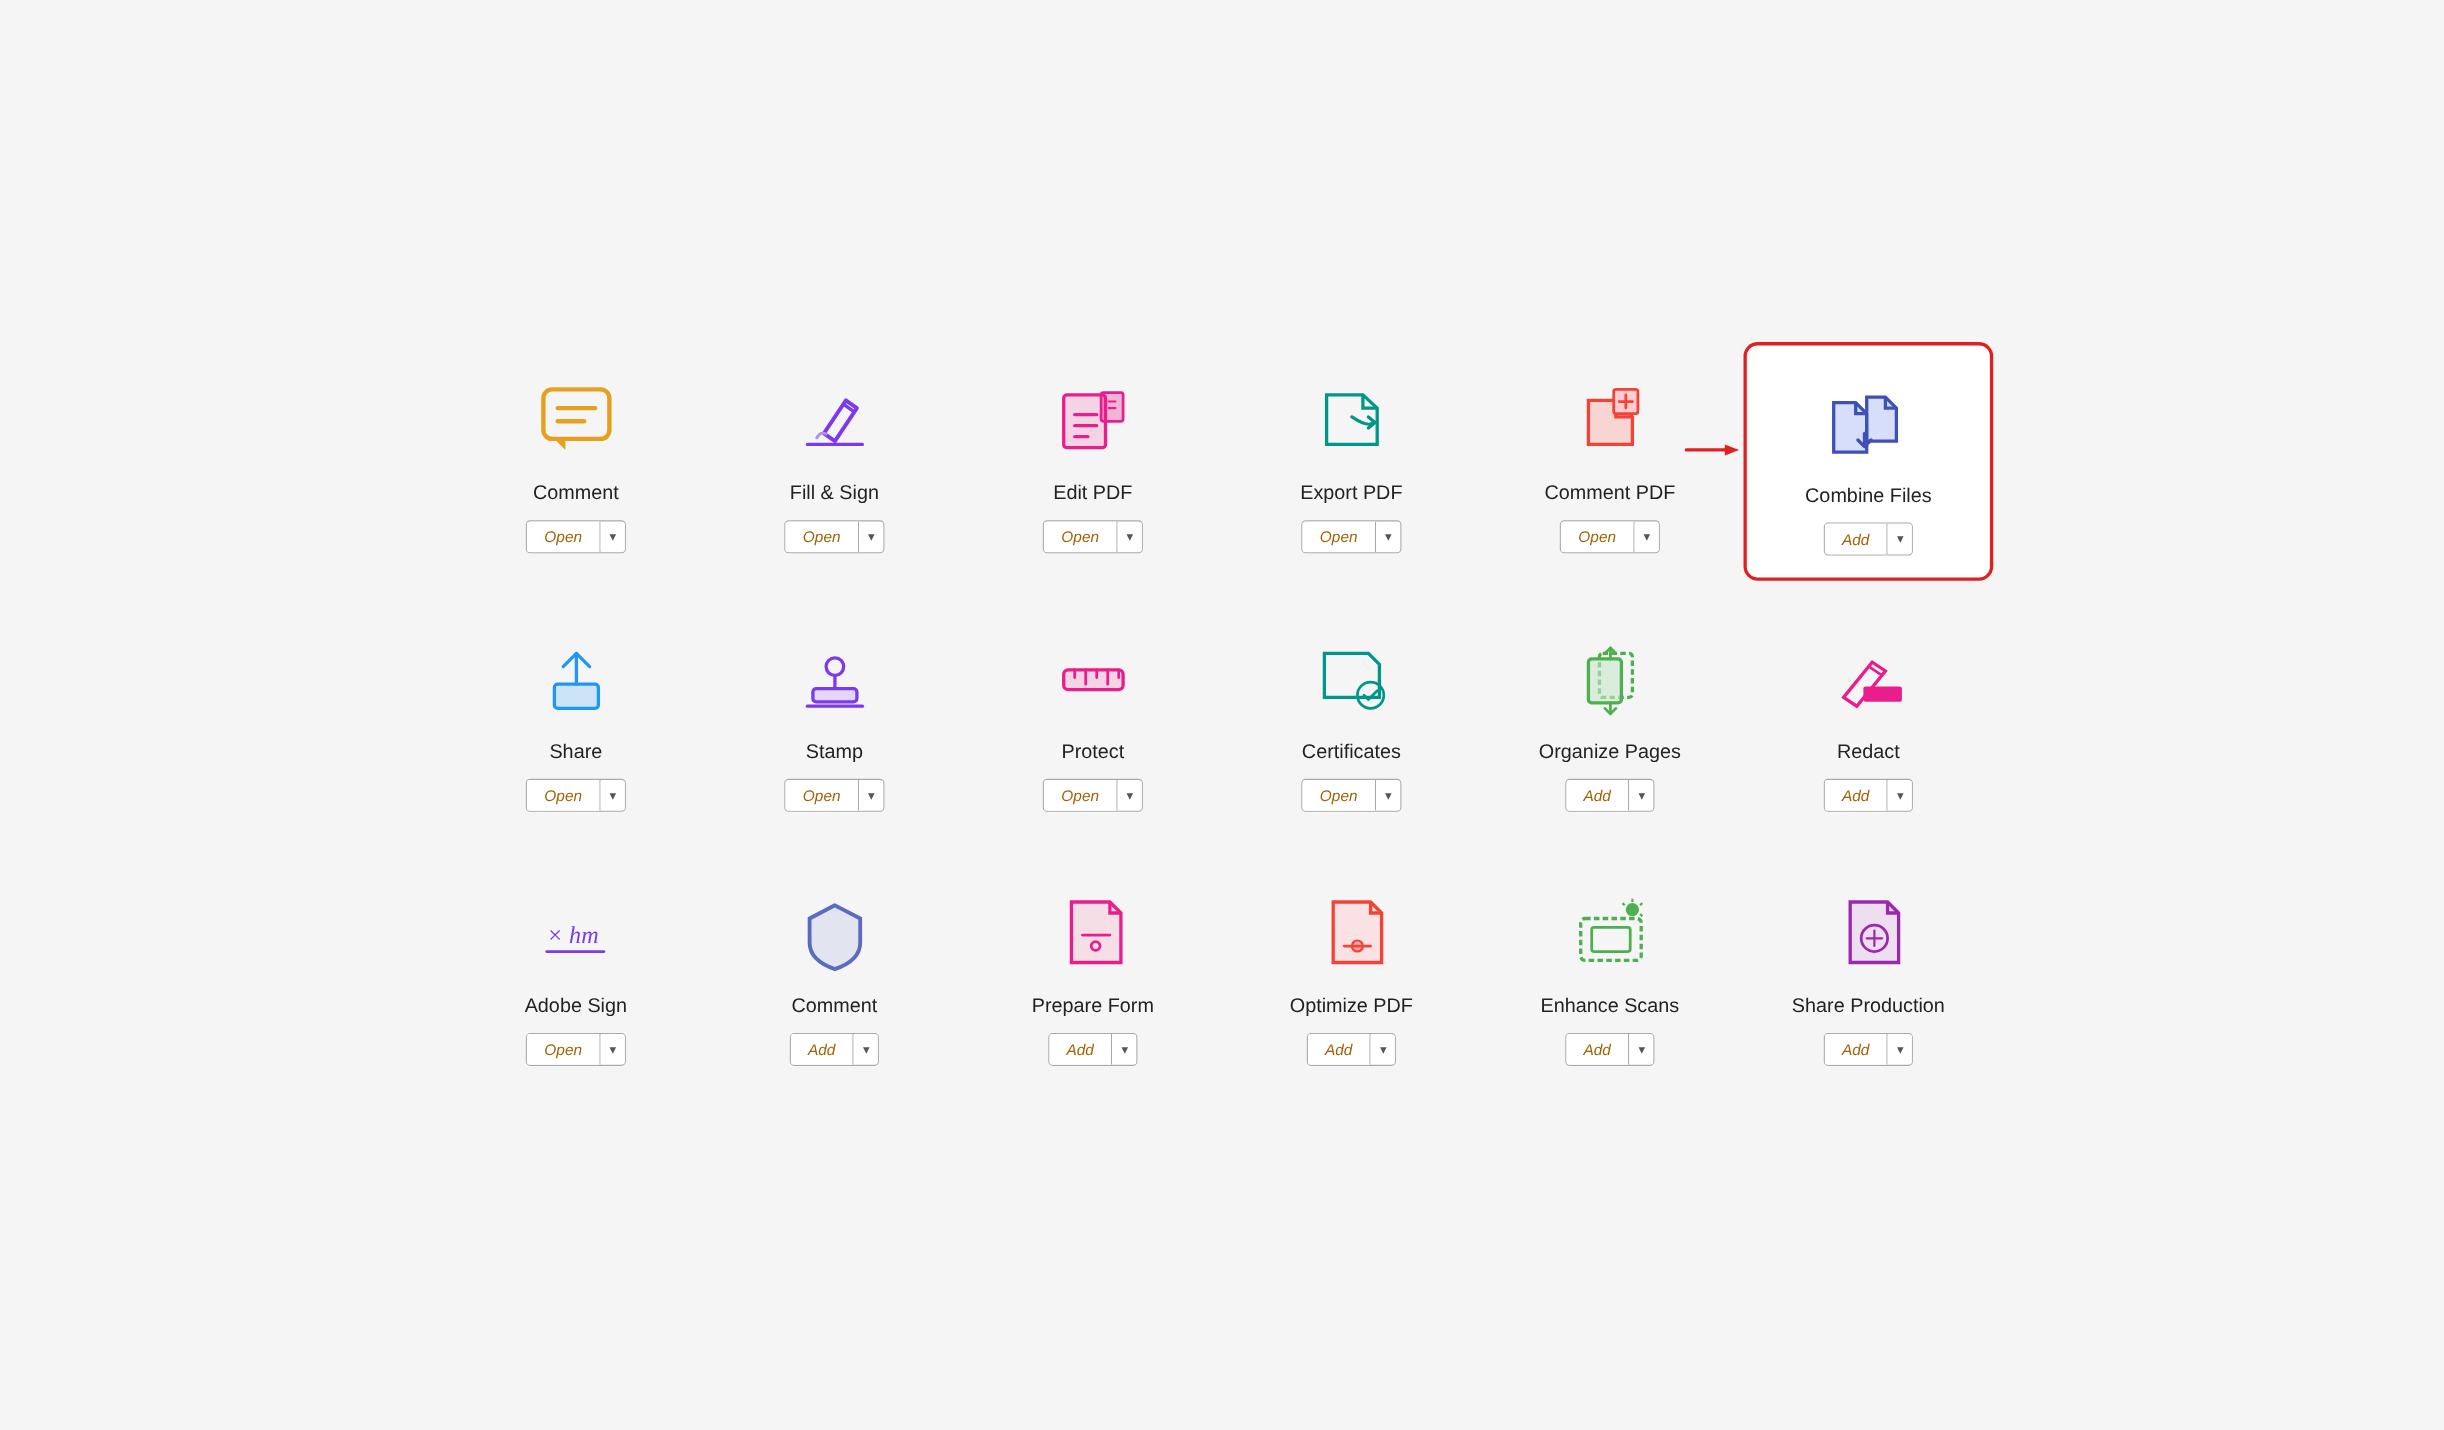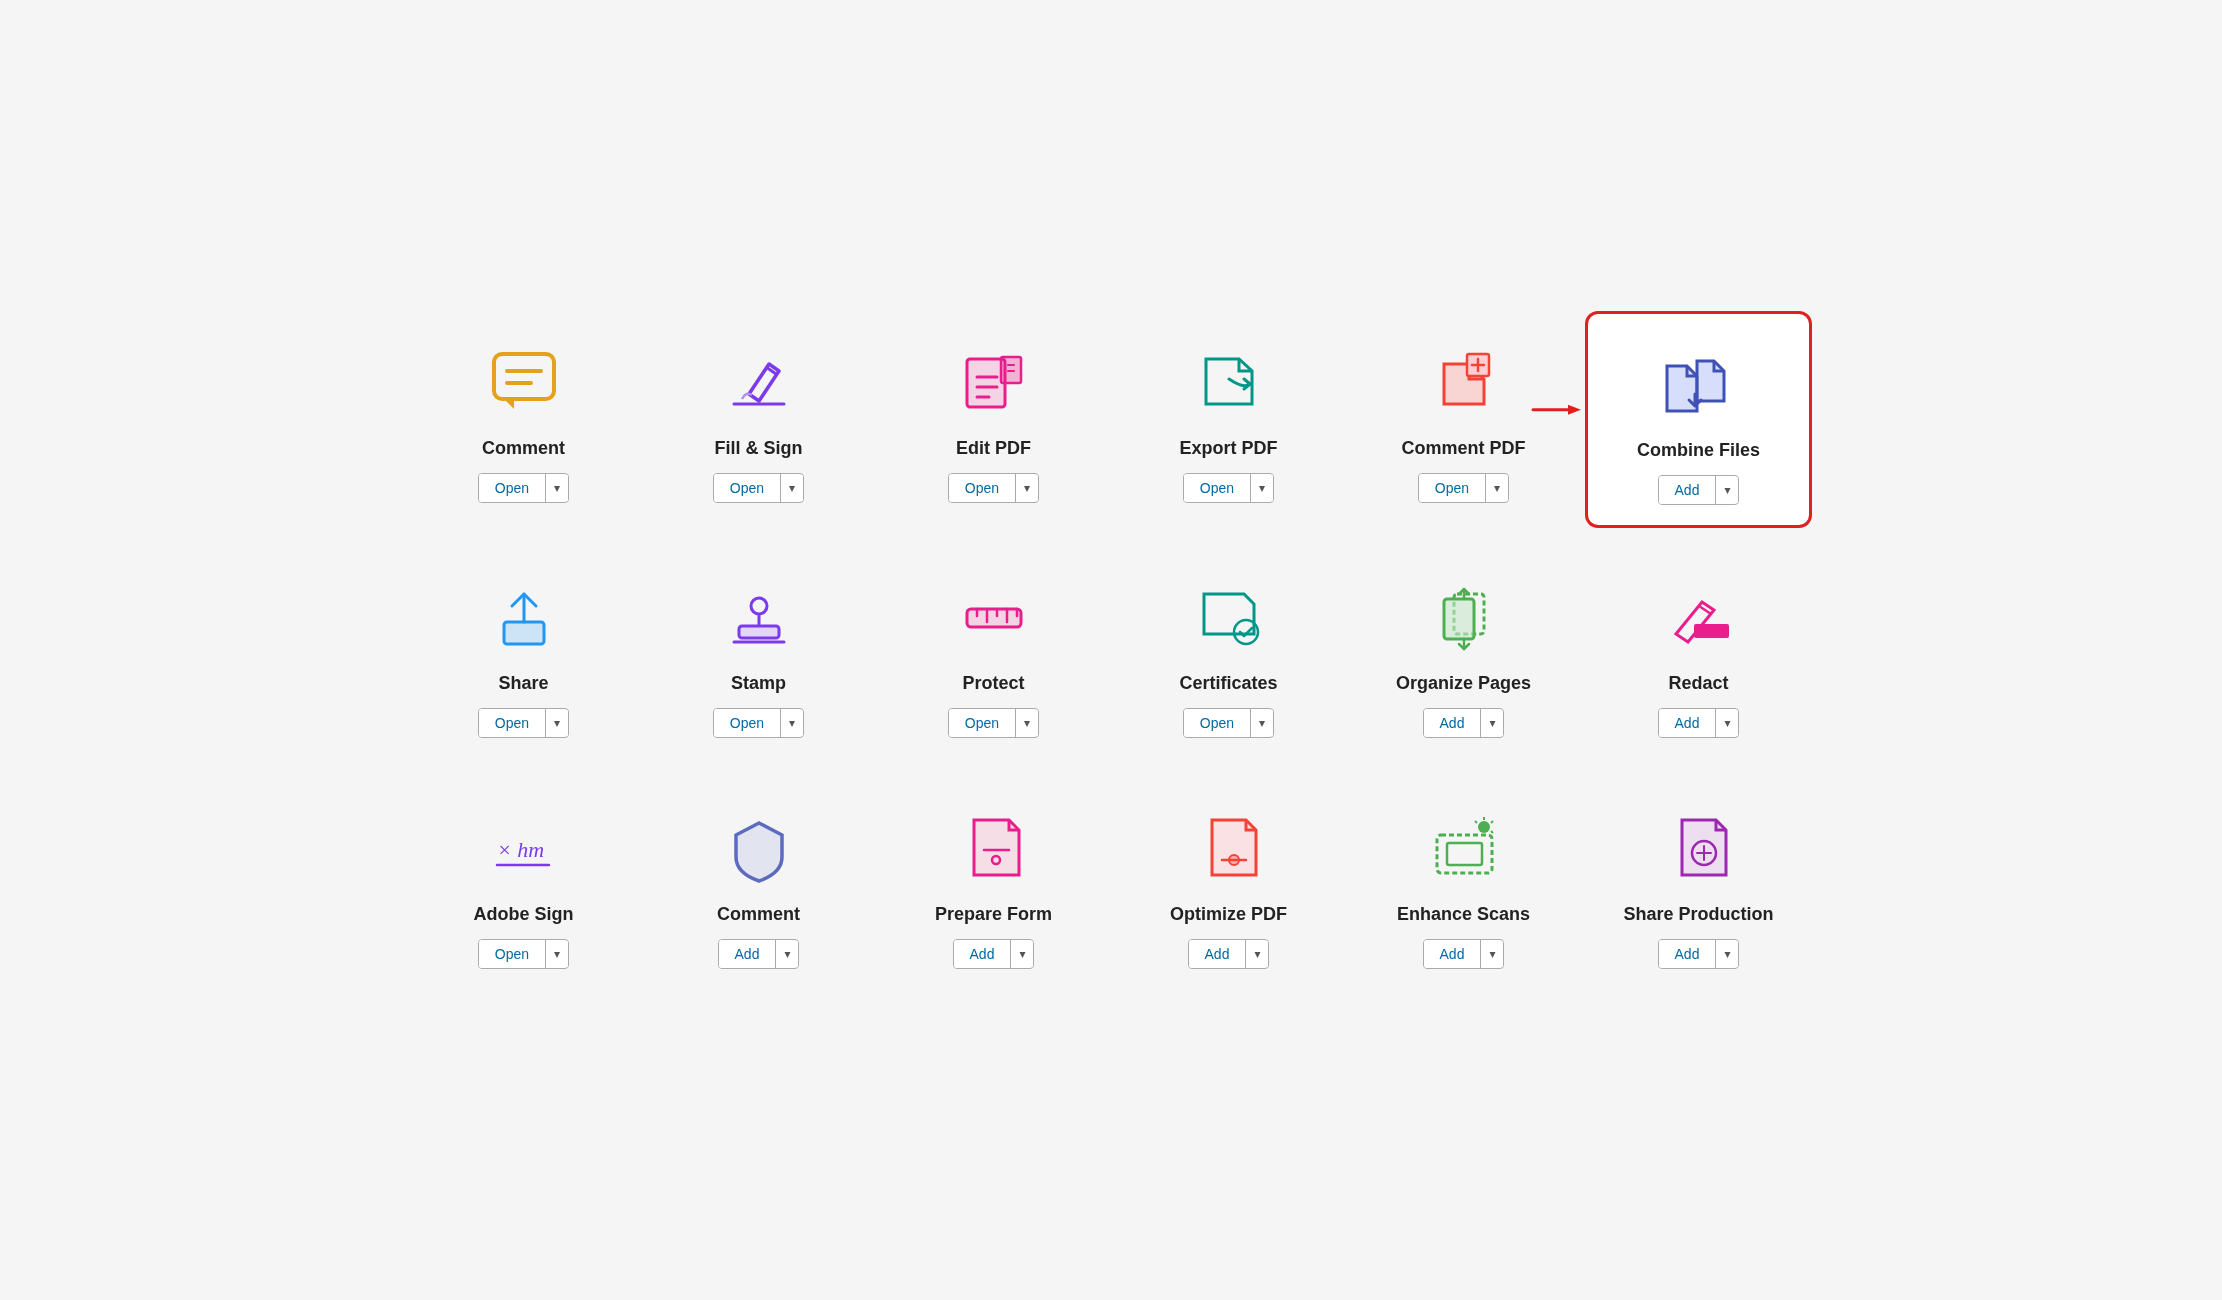--- a/index.html
+++ b/index.html
@@ -40,38 +40,39 @@
       align-items: center;
       justify-content: center;
       margin-bottom: 16px;
       text-decoration: underline;
     }
     .tool-label {
       font-size: 18px;
       color: #222;
       text-align: center;
       margin-bottom: 14px;
-      font-weight: 700;
+      font-weight: 400;
     }
     .btn-group {
       display: flex;
       align-items: center;
       border: 1.5px solid #aaa;
       border-radius: 4px;
       background: #fff;
       overflow: hidden;
     }
     .btn-main {
       padding: 6px 16px;
       font-size: 14px;
-      color: #0369a1;
+      color: #a16207;
       background: #fff;
       border: none;
       cursor: pointer;
       border-right: 1.5px solid #aaa;
+      font-style: italic;
     }
     .btn-dropdown {
       padding: 6px 8px;
       background: #fff;
       border: none;
       cursor: pointer;
       font-size: 12px;
       color: #555;
     }
     .arrow-indicator {

